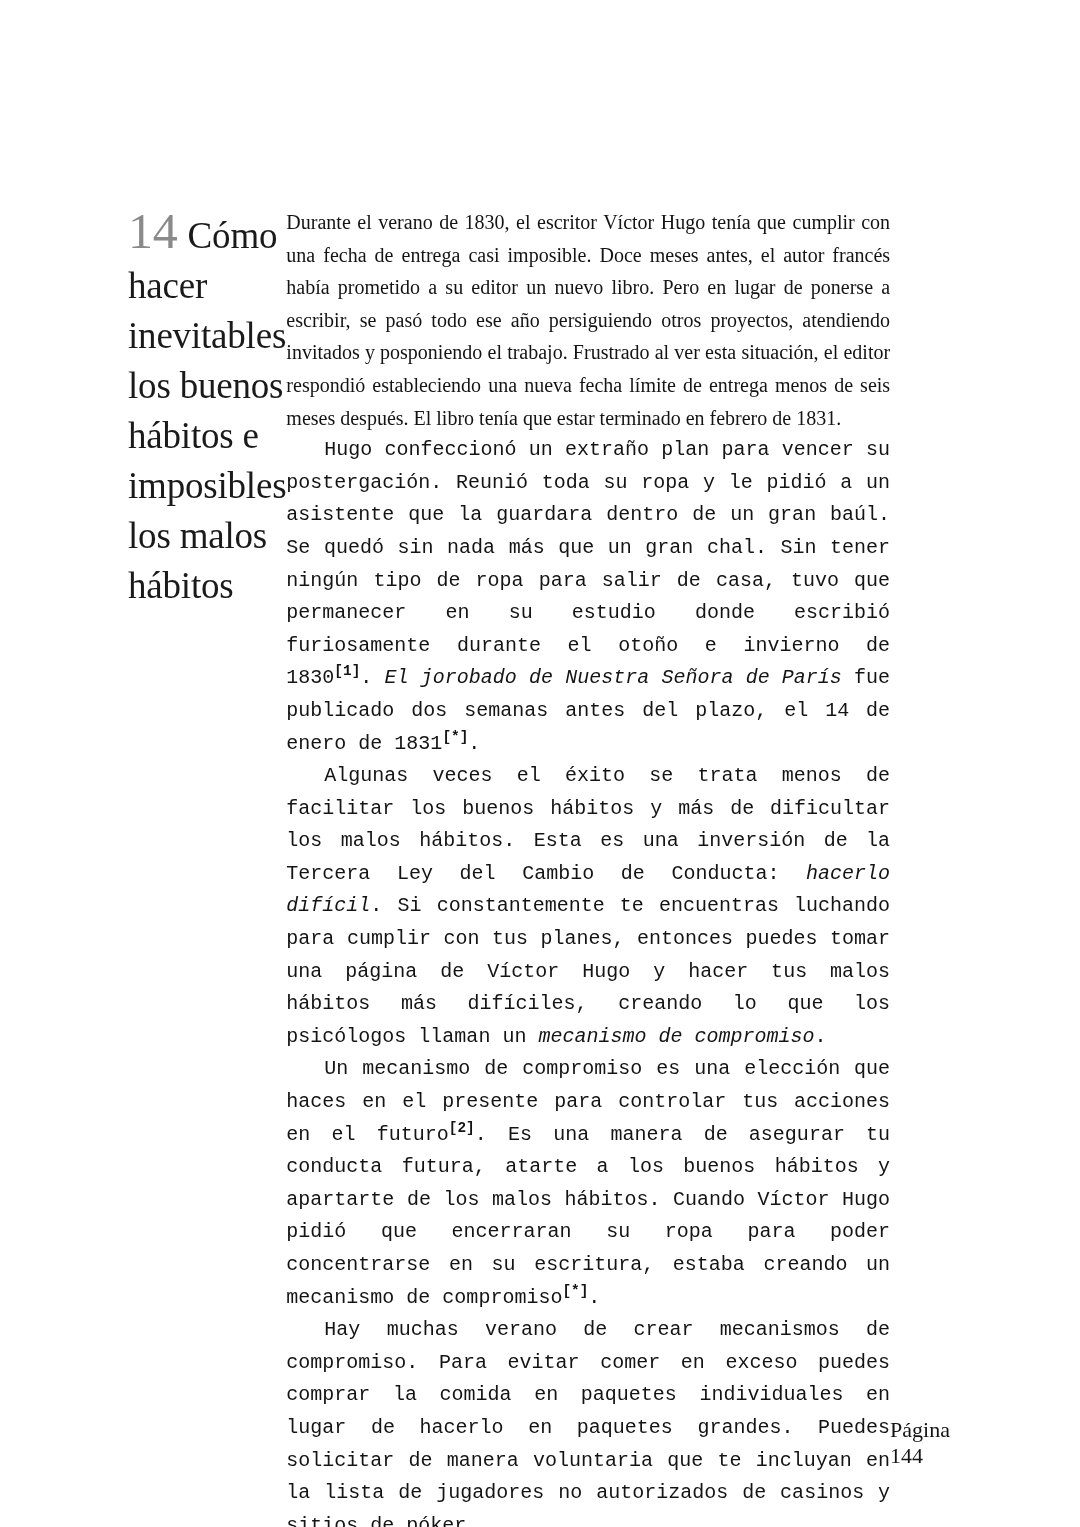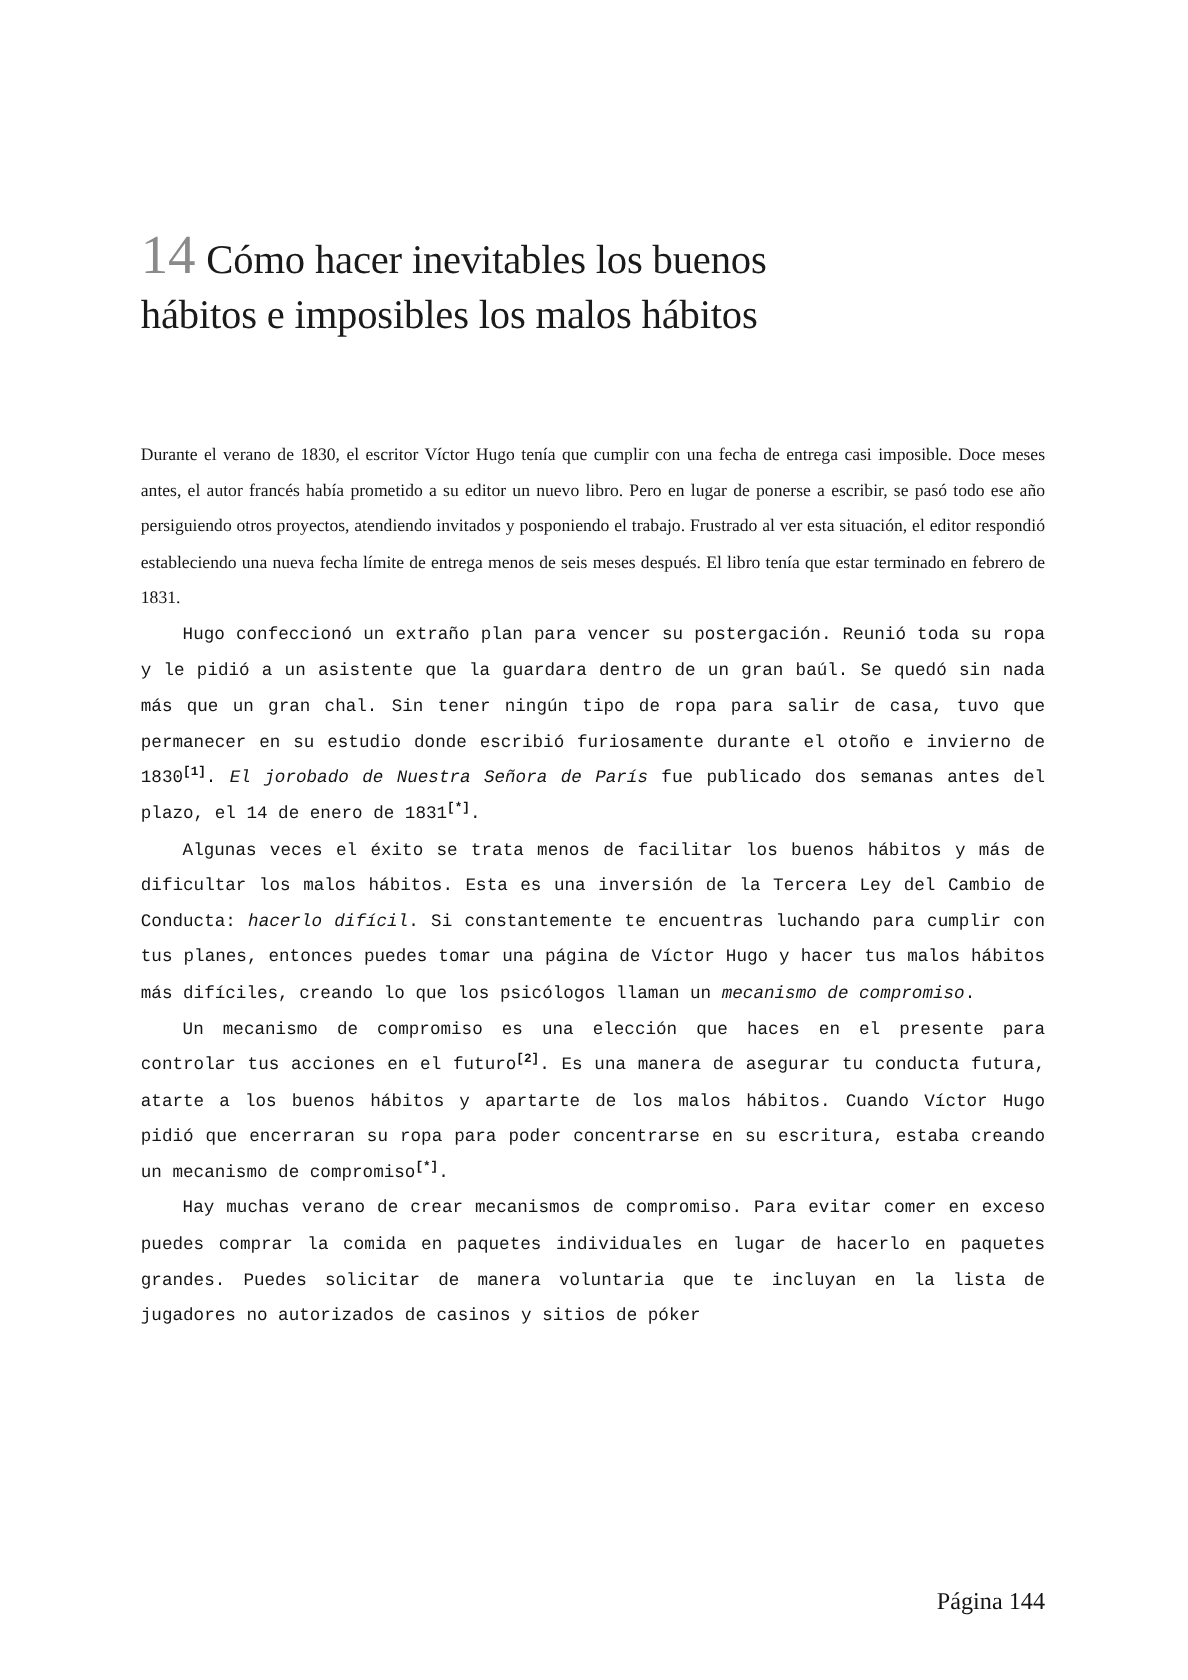--- a/index.html
+++ b/index.html
@@ -5,21 +5,20 @@
   * { margin: 0; padding: 0; box-sizing: border-box; }
   html, body { background: #ffffff; }
 
   .page {
     width: 1080px;
     height: 1527px;
     margin: 0 auto;
     background: #ffffff;
     padding: 206px 130px 58px 128px;
     display: flex;
-    flex-direction: column;
     font-family: "Liberation Serif", "DejaVu Serif", serif;
     color: #141414;
     overflow: hidden;
   }
 
   .chapter-heading {
     font-weight: normal;
     font-size: 37px;
     line-height: 50px;
     letter-spacing: -0.2px;
@@ -27,42 +26,42 @@
     margin-bottom: 86px;
     max-width: 640px;
   }
   .chapter-number {
     font-size: 50px;
     color: #8a8a8a;
     margin-right: 10px;
   }
 
   .body-text p {
-    font-size: 16px;
+    font-size: 20px;
     line-height: 32.6px;
     text-align: justify;
     color: #141414;
   }
   .body-text p.indent { text-indent: 38px; font-family: Liberation Mono, monospace; }
 
   .body-text em { font-style: italic; }
 
   sup.footnote-ref {
     font-weight: bold;
     font-size: 0.72em;
     line-height: 0;
     vertical-align: super;
     color: #141414;
     text-decoration: none;
     cursor: pointer;
   }
 
   .page-footer {
     margin-top: auto;
-    text-align: right;
+    text-align: left;
     font-size: 22px;
     color: #141414;
   }
 </style>
 </head>
 <body>
 
 <div class="page">
 
   <h1 class="chapter-heading"><span class="chapter-number">14</span><span class="chapter-title">Cómo hacer inevitables los buenos hábitos e imposibles los malos hábitos</span></h1>

